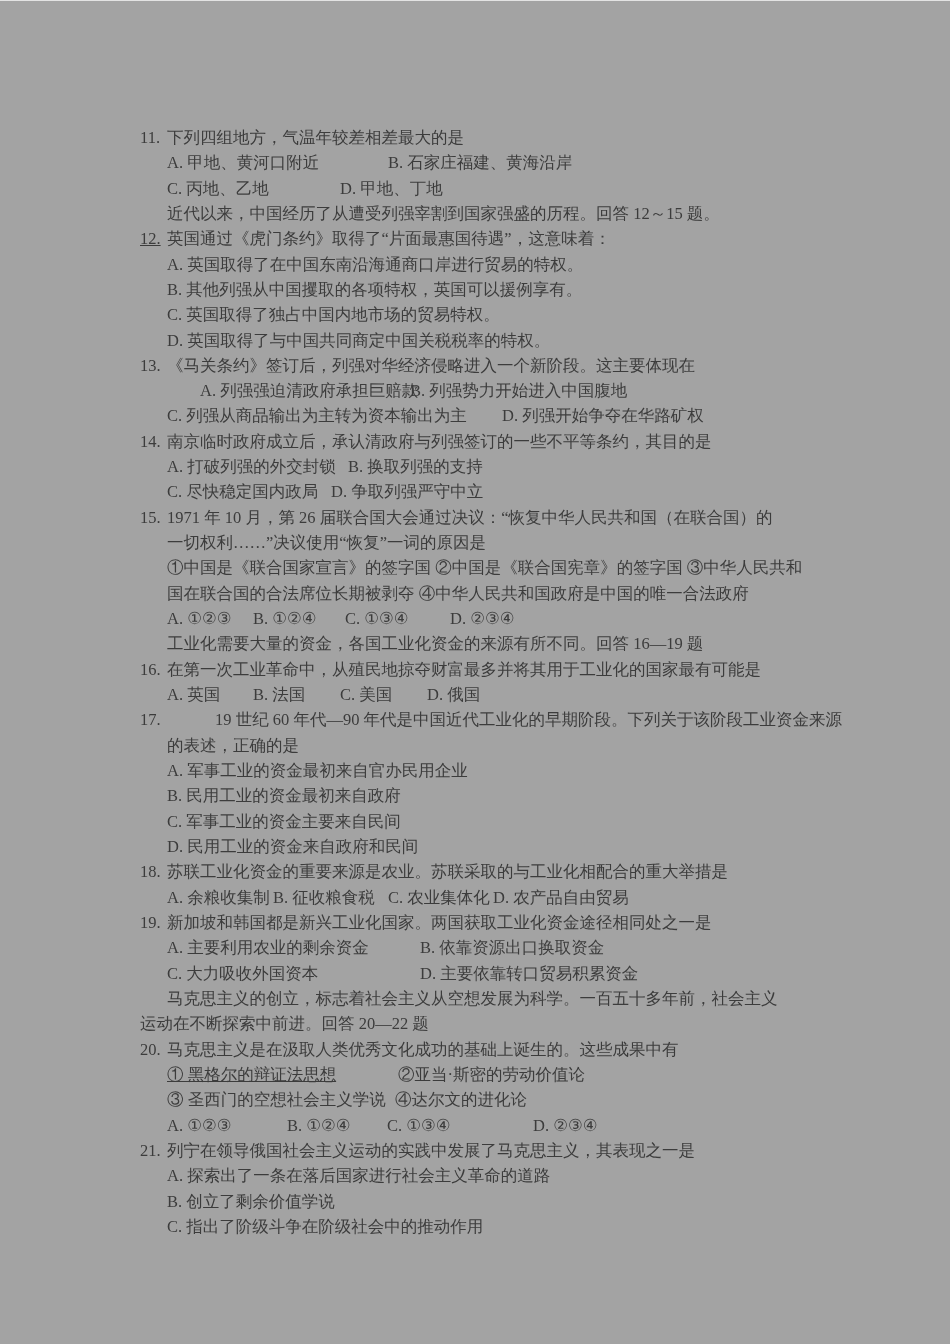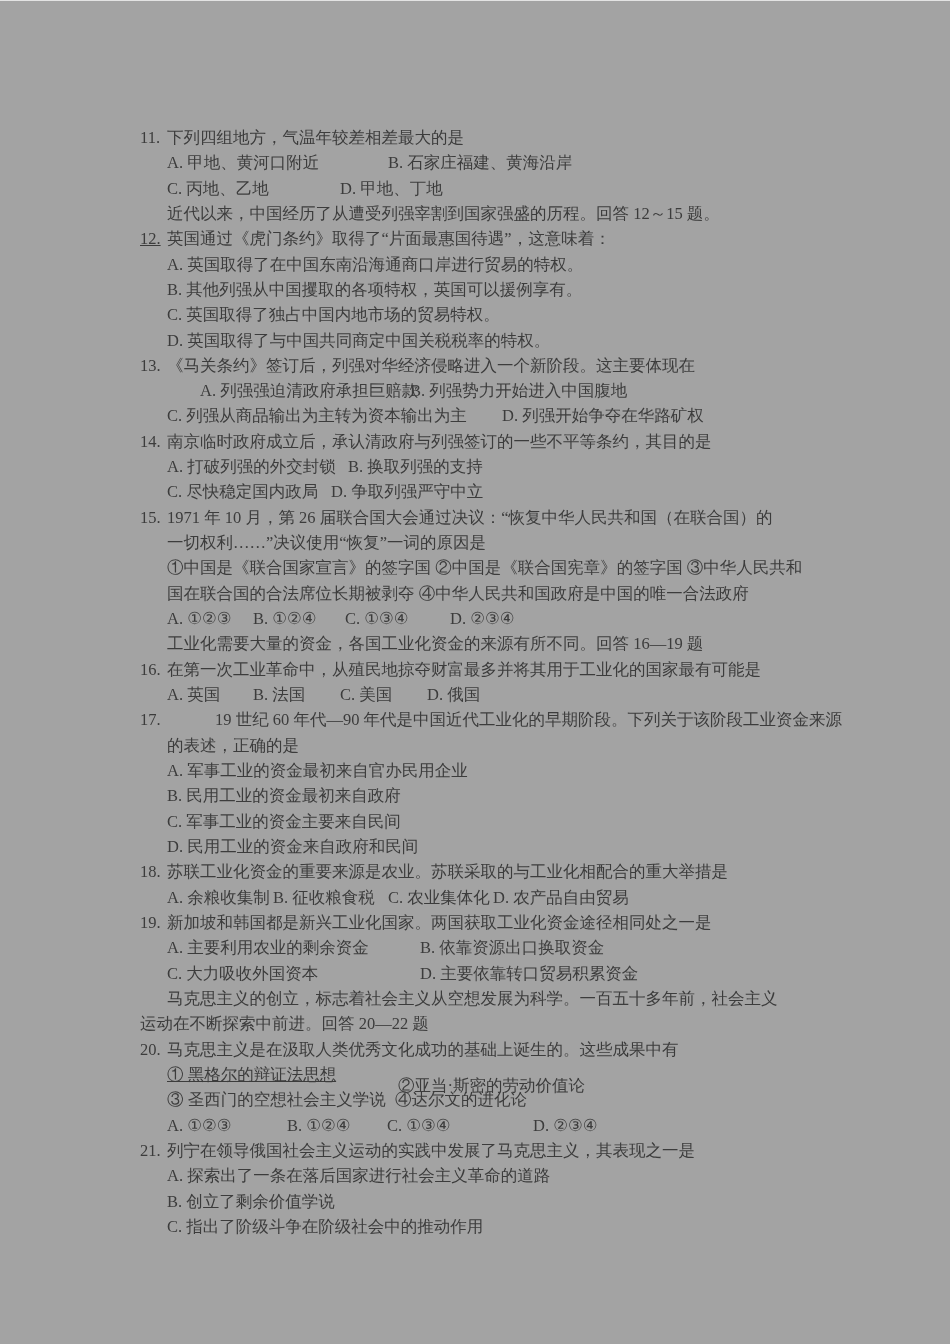--- a/index.html
+++ b/index.html
@@ -89,21 +89,21 @@
       <span class="seg stem" style="left: 167px; top: 911px;">新加坡和韩国都是新兴工业化国家。两国获取工业化资金途径相同处之一是</span>
       <span class="seg option" style="left: 167px; top: 936px;">A. 主要利用农业的剩余资金</span>
       <span class="seg option" style="left: 420px; top: 936px;">B. 依靠资源出口换取资金</span>
       <span class="seg option" style="left: 167px; top: 962px;">C. 大力吸收外国资本</span>
       <span class="seg option" style="left: 420px; top: 962px;">D. 主要依靠转口贸易积累资金</span>
       <span class="seg para" style="left: 167px; top: 987px;">马克思主义的创立，标志着社会主义从空想发展为科学。一百五十多年前，社会主义</span>
       <span class="seg para" style="left: 140px; top: 1012px;">运动在不断探索中前进。回答 20—22 题</span>
       <span class="seg num" style="left: 140px; top: 1038px;">20.</span>
       <span class="seg stem" style="left: 167px; top: 1038px;">马克思主义是在汲取人类优秀文化成功的基础上诞生的。这些成果中有</span>
       <span class="seg items" style="left: 167px; top: 1063px; text-decoration: underline;">① 黑格尔的辩证法思想</span>
-      <span class="seg items" style="left: 398px; top: 1063px; margin-top: 11px;">②亚当·斯密的劳动价值论</span>
+      <span class="seg items" style="left: 398px; top: 1063px;">②亚当·斯密的劳动价值论</span>
       <span class="seg items" style="left: 167px; top: 1088px;">③ 圣西门的空想社会主义学说</span>
       <span class="seg items" style="left: 395px; top: 1088px;">④达尔文的进化论</span>
       <span class="seg option" style="left: 167px; top: 1114px;">A. ①②③</span>
       <span class="seg option" style="left: 287px; top: 1114px;">B. ①②④</span>
       <span class="seg option" style="left: 387px; top: 1114px;">C. ①③④</span>
       <span class="seg option" style="left: 533px; top: 1114px;">D. ②③④</span>
       <span class="seg num" style="left: 140px; top: 1139px;">21.</span>
       <span class="seg stem" style="left: 167px; top: 1139px; text-align: center;">列宁在领导俄国社会主义运动的实践中发展了马克思主义，其表现之一是</span>
       <span class="seg option" style="left: 167px; top: 1164px;">A. 探索出了一条在落后国家进行社会主义革命的道路</span>
       <span class="seg option" style="left: 167px; top: 1190px;">B. 创立了剩余价值学说</span>

